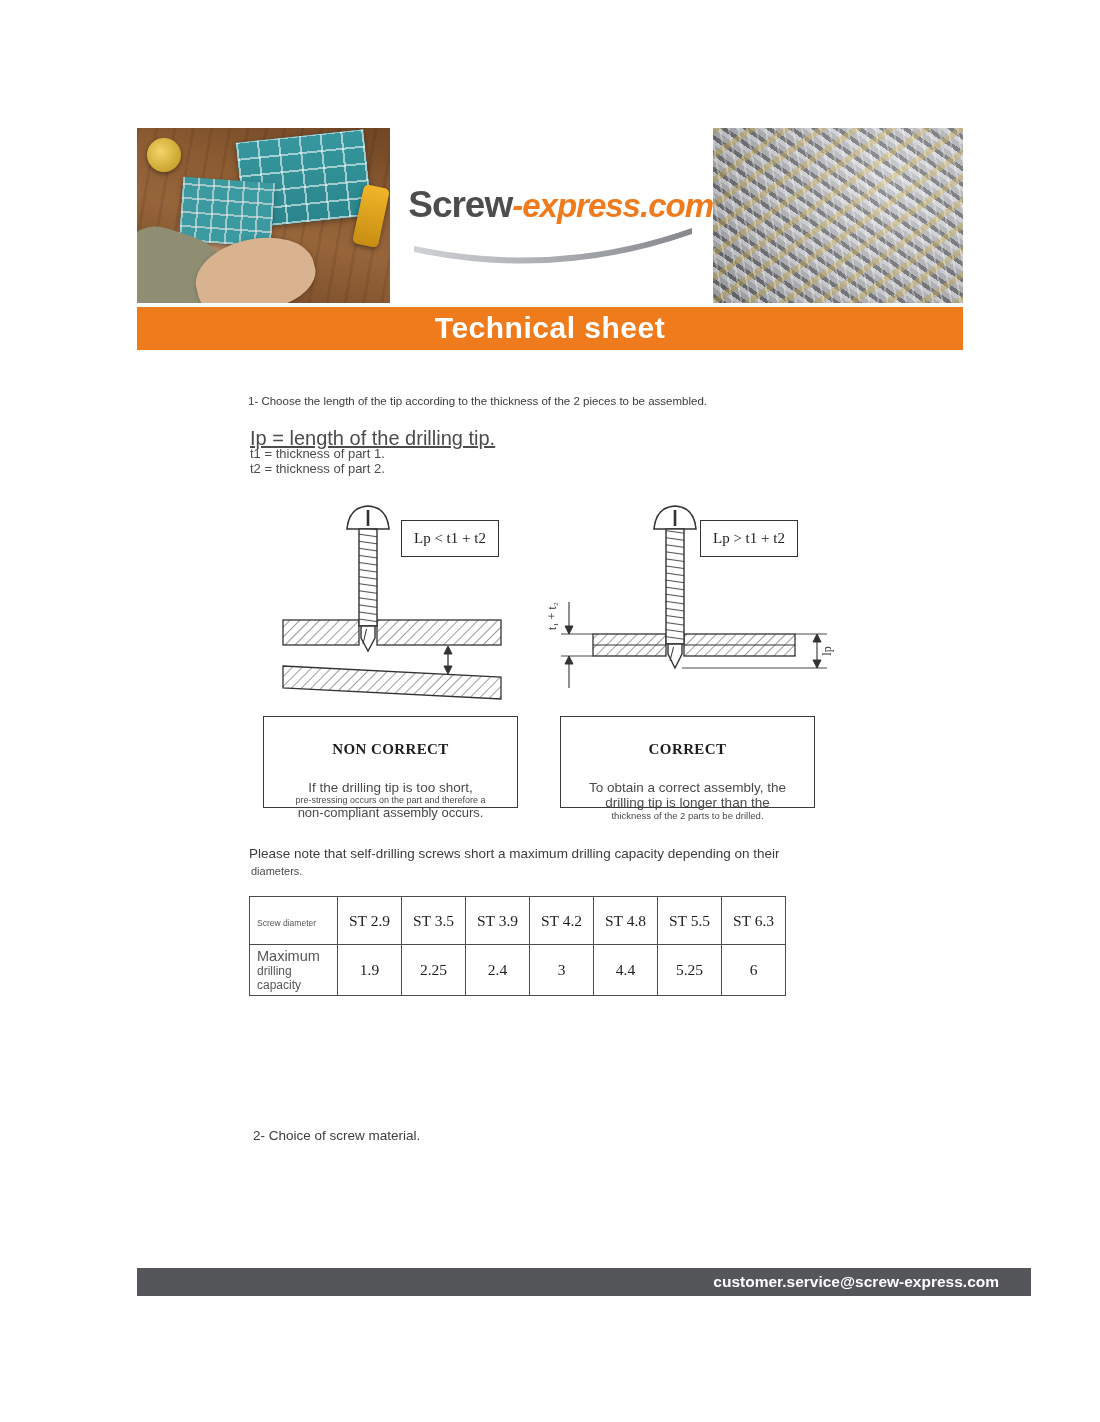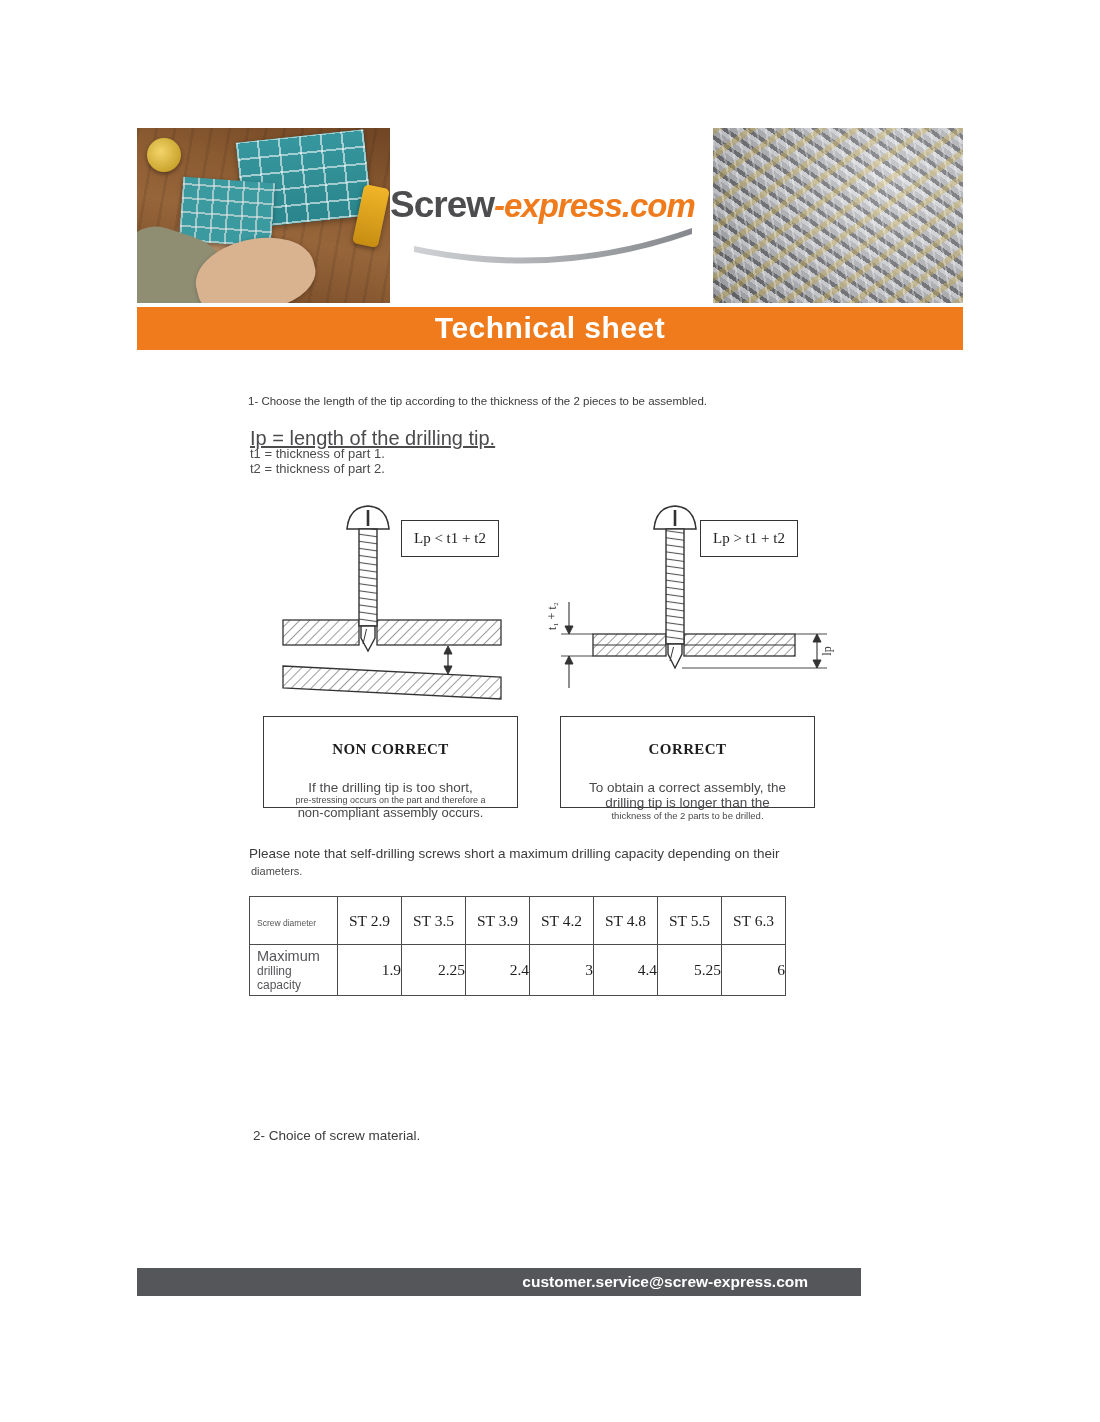--- a/index.html
+++ b/index.html
@@ -35,21 +35,21 @@
   .photo-left .sleeve { position:absolute; left:-18px; bottom:-22px; width:110px; height:92px; background:#8f8d72; border-radius:30% 45% 20% 20%; transform:rotate(18deg); }
   .photo-right { width:250px;
     background:
       repeating-linear-gradient(145deg, rgba(201,176,92,.55) 0 6px, rgba(0,0,0,0) 6px 20px),
       repeating-linear-gradient(35deg, #d9dade 0 4px, #6f7074 4px 8px, #b9babe 8px 13px),
       #8e8f93;
   }
   .photo-right::after { content:""; position:absolute; inset:0;
       background:repeating-linear-gradient(80deg, rgba(255,255,255,.30) 0 2px, rgba(0,0,0,0) 2px 9px),
                  radial-gradient(circle at 70% 30%, rgba(255,255,255,.25), rgba(0,0,0,.18)); }
-  .banner-center { flex:1; background:#fff; position:relative; display:flex; flex-direction:column; align-items:flex-start; }
+  .banner-center { flex:1; background:#fff; position:relative; display:flex; flex-direction:column; align-items:flex-end; }
   .logo-line { margin-top:56px; white-space:nowrap; }
   .logo-part1 { font-size:37px; font-weight:bold; color:#4d4d50; letter-spacing:-1px; }
   .logo-part2 { font-size:33px; font-weight:bold; font-style:italic; color:#ef7b1d; letter-spacing:-1px; }
   .swoosh { position:absolute; left:16px; top:96px; width:292px; height:40px; }
 
   
   .title-bar { position:absolute; left:137px; top:307px; width:826px; height:43px; background:#ef7b1d;
       color:#fff; font-size:30px; font-weight:bold; text-align:center; line-height:42px; letter-spacing:.5px; }
 
   
@@ -81,30 +81,30 @@
   .verdict-right .v-l2 { font-size:13.5px; }
   .verdict-right .v-l3 { font-size:9.5px; }
 
   
   .cap-note-1 { position:absolute; left:249px; top:846px; font-size:13.5px; color:#3c3c3e; }
   .cap-note-2 { position:absolute; left:251px; top:865px; font-size:11px; color:#4a4a4c; }
   .cap-table { position:absolute; left:249px; top:896px; border-collapse:collapse; }
   .cap-table td { border:1px solid #4c4c4e; background:#fff; text-align:center; vertical-align:middle; }
   .cap-table .c-first { width:88px; text-align:left; padding-left:7px; }
   .cap-table .c-st { width:64px; height:48px; font-family:"Liberation Serif","DejaVu Serif",serif; font-size:15.5px; color:#1e1e20; }
-  .cap-table .c-val { width:64px; height:51px; font-family:"Liberation Serif","DejaVu Serif",serif; font-size:15.5px; color:#1e1e20;text-align:right; }
+  .cap-table .c-val { width:64px; height:51px; font-family:"Liberation Serif","DejaVu Serif",serif; font-size:15.5px; color:#1e1e20; }
   .hdr-first { font-size:8.5px; color:#555; }
   .lbl-max { font-size:14.5px; color:#56565a; }
   .lbl-cap { font-size:12px; color:#56565a; }
 
   .intro-2 { position:absolute; left:253px; top:1128px; font-size:13.5px; color:#3c3c3e; }
 
   
-  .footer-bar { position:absolute; left:137px; top:1268px; width:724px; height:28px; background:#55565a;
-      color:#fff; font-size:15.5px; font-weight:bold; text-align:right; line-height:28px; padding-right:53px; }
+  .footer-bar { position:absolute; left:137px; top:1268px; width:894px; height:28px; background:#55565a;
+      color:#fff; font-size:15.5px; font-weight:bold; text-align:right; line-height:28px; padding-right:32px; }
 </style>
 </head>
 <body>
 
 <div class="page">
 
   <div class="banner">
     <div class="photo photo-left">
       <div class="organizer"></div>
       <div class="organizer2"></div>

